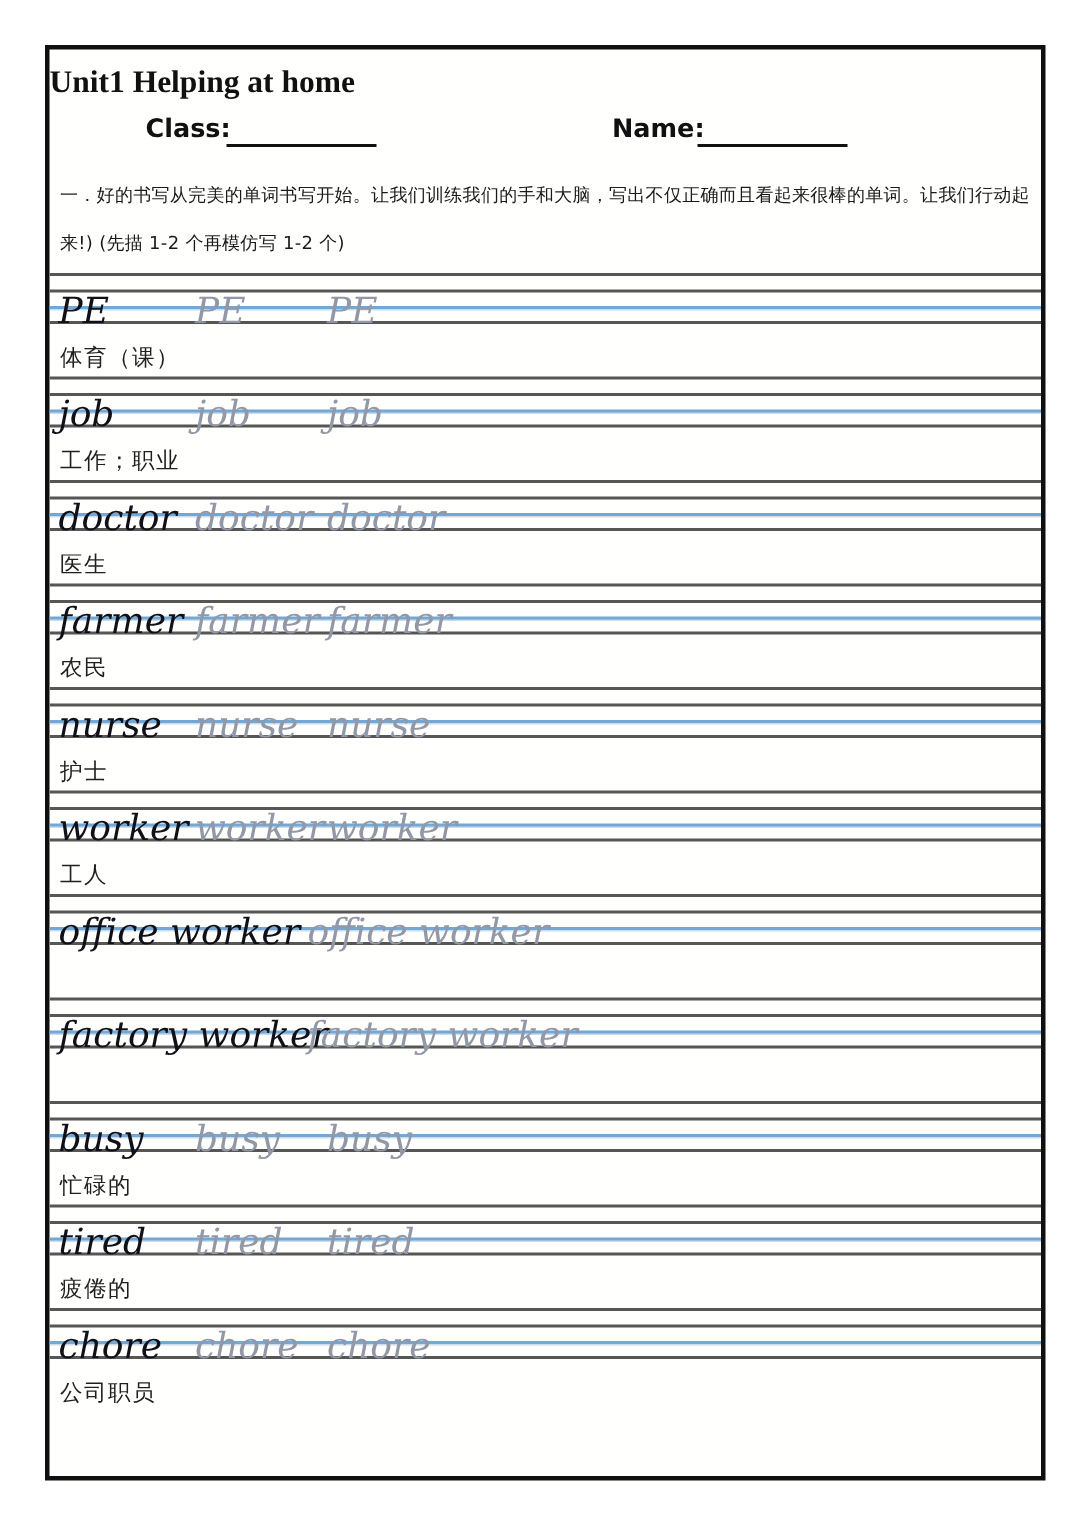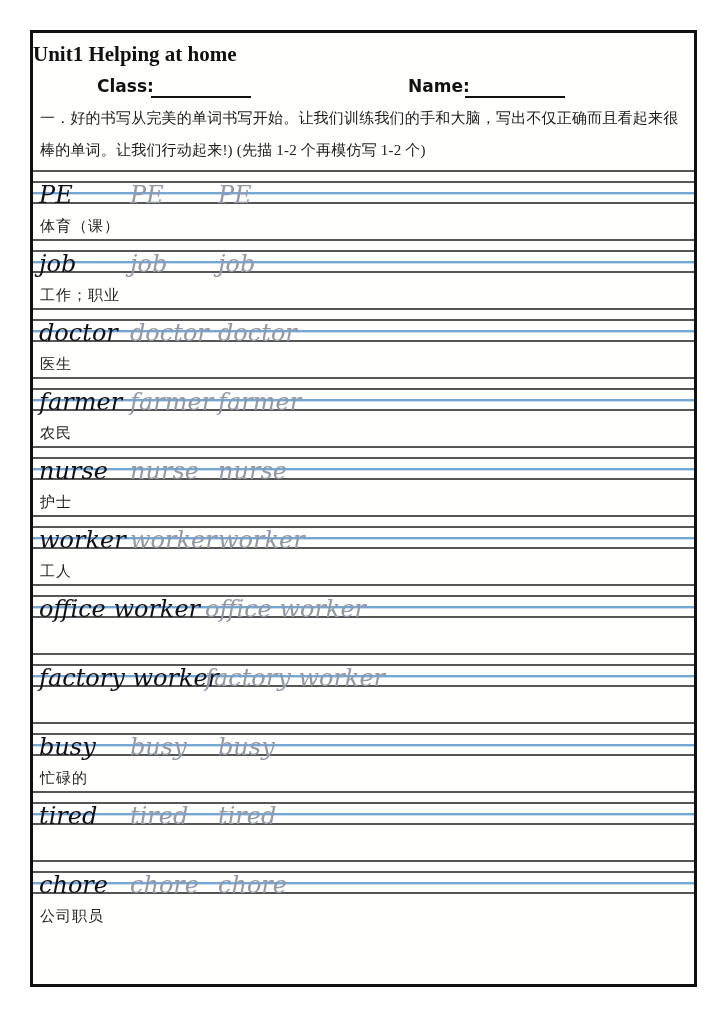--- a/index.html
+++ b/index.html
@@ -19,23 +19,22 @@
   .title .tp-underline{border-bottom:3px solid #000;padding-bottom:1px;}
   .subtitle{
     font-size:21px;font-weight:bold;margin-top:9px;line-height:25px;color:#111;font-family:Liberation Serif, serif;
   }
   .fillrow{position:relative;height:28px;margin-top:7px;font-size:17px;font-weight:bold;color:#111;}
   .fillrow .lbl{position:absolute;top:2px;}
   .lbl-class{left:64px;} .lbl-name{left:375px;}
   .blank{position:absolute;top:0;height:22px;border-bottom:2px solid #111;}
   .blank-class{left:118px;width:100px;} .blank-name{left:432px;width:100px;}
   .instruction{
-    padding:0 7px;font-size:15px;line-height:32px;color:#1a1a1a;
+    margin-top:12px;padding:0 7px;font-size:12px;line-height:32px;color:#1a1a1a;
     letter-spacing:0.2px;
-    font-family:Liberation Serif, serif;
   }
   .blocks{margin-top:2px;}
   .word-block{position:relative;height:69px;}
   .wgrid{position:relative;height:37px;}
   .gline{position:absolute;left:0;right:0;height:1.5px;background:var(--guide);}
   .gl1{top:2px;} .gl2{top:13px;} .gl4{top:34px;}
   .gl3{top:23.5px;height:2px;background:var(--baseline);box-shadow:0 1px 0 rgba(140,180,215,.45);}
   .copy{
     position:absolute;top:13px;font-family:"DejaVu Serif",serif;font-style:italic;
     font-size:24px;line-height:28px;white-space:pre;
@@ -174,20 +173,21 @@
       <div class="word-block">
         <div class="wgrid">
           <div class="gline gl1"></div>
           <div class="gline gl2"></div>
           <div class="gline gl3"></div>
           <div class="gline gl4"></div>
           <span class="copy dark p3-0">tired</span>
           <span class="copy trace p3-1">tired</span>
           <span class="copy trace p3-2">tired</span>
         </div>
+        <div class="meaning">疲倦的</div>
       </div>
       <div class="word-block">
         <div class="wgrid">
           <div class="gline gl1"></div>
           <div class="gline gl2"></div>
           <div class="gline gl3"></div>
           <div class="gline gl4"></div>
           <span class="copy dark p3-0">chore</span>
           <span class="copy trace p3-1">chore</span>
           <span class="copy trace p3-2">chore</span>

